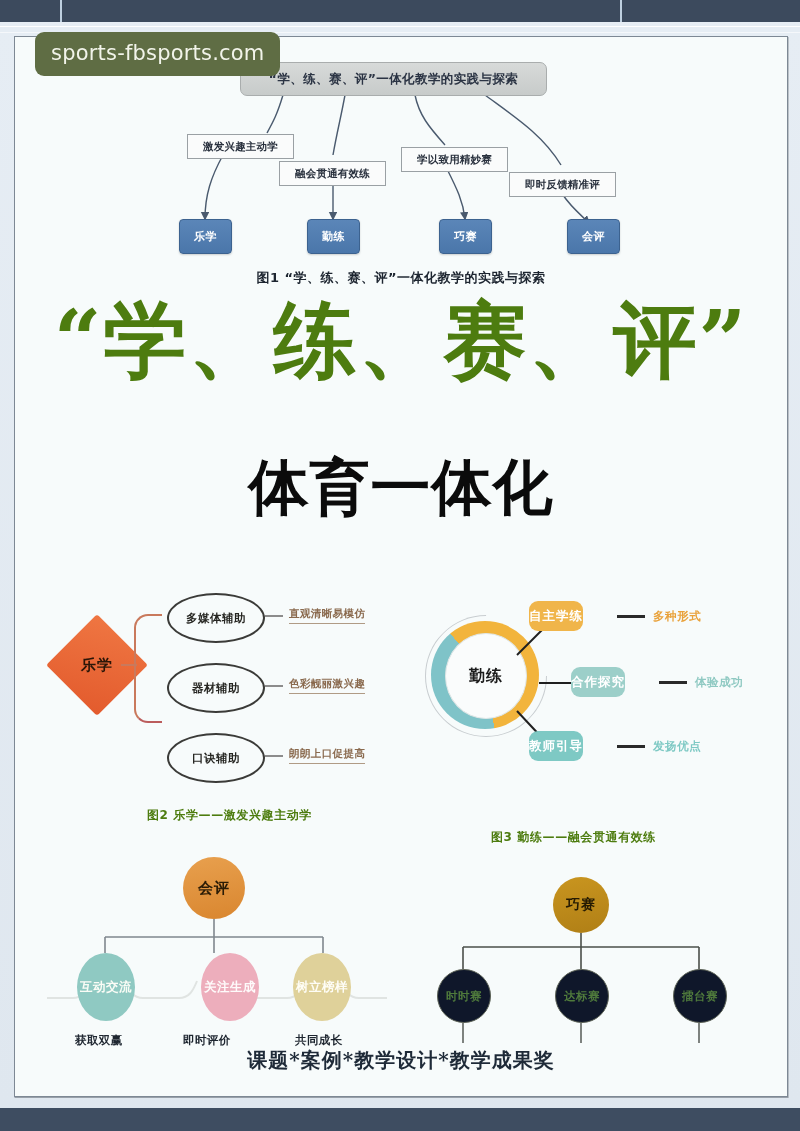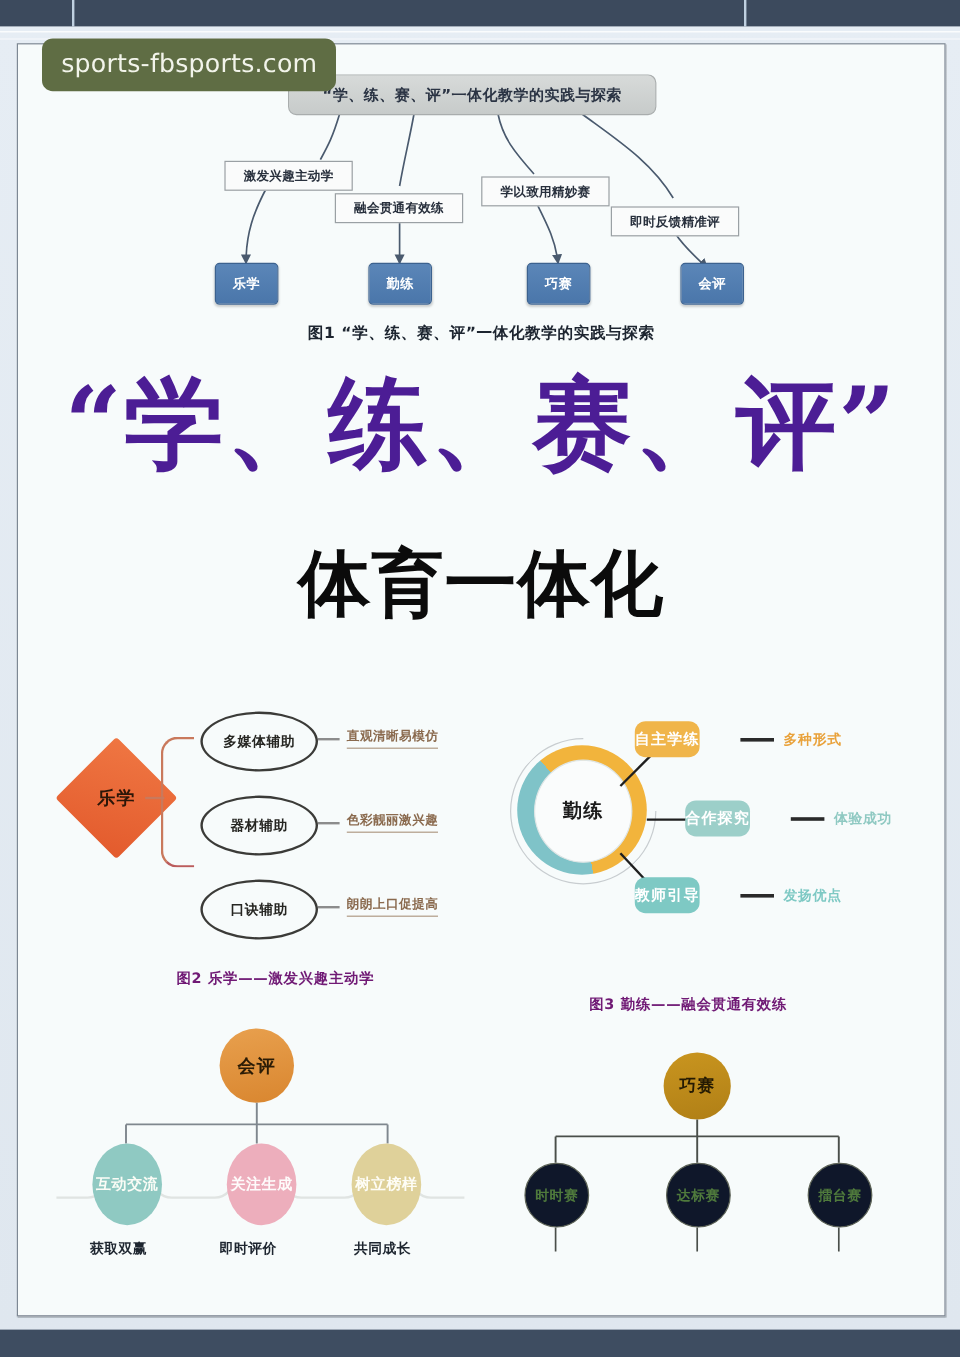--- a/index.html
+++ b/index.html
@@ -63,24 +63,23 @@
   }
   .f1-cap{
     position:absolute;left:0;top:232px;width:772px;text-align:center;
     font-size:13px;font-weight:bold;color:#1d2530;letter-spacing:.5px;
   }
 
   
   .bigtitle{
     position:absolute;left:0;top:262px;width:772px;text-align:center;
     font-family:"DejaVu Serif","Liberation Serif",serif;
-    font-weight:bold;color:#4c1d95;
+    font-weight:bold;color:#4d7c0f;
     font-size:83px;line-height:1.0;letter-spacing:2px;
     white-space:nowrap;
-    margin-top:13px;
   }
   .subtitle{
     position:absolute;left:0;top:420px;width:772px;text-align:center;
     font-family:"DejaVu Serif","Liberation Serif",serif;
     font-weight:bold;color:#0b0b0b;
     font-size:60px;line-height:1.0;letter-spacing:1px;
   }
 
   
   .fig2{position:absolute;left:18px;top:522px;width:380px;height:260px;}
@@ -104,21 +103,21 @@
   .ell{
     position:absolute;width:94px;height:46px;border:2px solid #3b3b38;border-radius:50%;
     background:transparent;display:flex;align-items:center;justify-content:center;
     font-size:11.5px;font-weight:bold;color:#262622;letter-spacing:.5px;
   }
   .dash{position:absolute;width:18px;height:2px;background:#8c8c8c;}
   .rtext{
     position:absolute;font-size:10.5px;font-weight:bold;letter-spacing:.4px;
     padding-bottom:2px;border-bottom:1.5px solid #b09b85;white-space:nowrap;
   }
-  .fig-cap{position:absolute;font-size:12px;font-weight:bold;color:#701a75;letter-spacing:.6px;}
+  .fig-cap{position:absolute;font-size:12px;font-weight:bold;color:#4d7c0f;letter-spacing:.6px;}
 
   
   .fig3{position:absolute;left:398px;top:522px;width:374px;height:260px;}
   .donut-wrap{position:absolute;left:18px;top:62px;width:108px;height:108px;}
   .donut{
     position:absolute;left:0;top:0;width:108px;height:108px;border-radius:50%;
     background:conic-gradient(from 200deg,#7fc3c8 0deg 120deg,#f2b43c 120deg 330deg,#7fc3c8 330deg 360deg);
   }
   .donut-hole{
     position:absolute;left:14px;top:12px;width:80px;height:84px;border-radius:50%;
@@ -297,21 +296,21 @@
         <path d="M290,82 L290,98" stroke="#7f878e" stroke-width="1.6" fill="none"></path>
         <path d="M14,143 L40,143 C50,143 52,136 56,126" stroke="#e0e4e2" stroke-width="2" fill="none"></path>
         <path d="M92,126 C96,136 100,143 110,143 L146,143 C156,143 160,136 164,126" stroke="#e0e4e2" stroke-width="2" fill="none"></path>
         <path d="M200,126 C204,136 208,143 218,143 L254,143 C264,143 268,136 272,126" stroke="#e0e4e2" stroke-width="2" fill="none"></path>
         <path d="M308,126 C312,136 316,143 326,143 L354,143" stroke="#e0e4e2" stroke-width="2" fill="none"></path>
       </svg>
 
       <div class="ov c1" style="left:44px;top:98px;">互动交流</div>
       <div class="sublbl" style="left:42px;top:178px;">获取双赢</div>
 
-      <div class="ov c2" style="left:156px;top:98px;">关注生成</div>
+      <div class="ov c2" style="left:168px;top:98px;">关注生成</div>
       <div class="sublbl" style="left:150px;top:178px;">即时评价</div>
 
       <div class="ov c3" style="left:260px;top:98px;">树立榜样</div>
       <div class="sublbl" style="left:262px;top:178px;">共同成长</div>
     </div>
 
     <div class="fig5">
       <div class="circ-main">巧赛</div>
 
       <svg width="374" height="190" style="position:absolute;left:0;top:0;">
@@ -322,16 +321,17 @@
         <path d="M50,146 L50,166" stroke="#4a4f4a" stroke-width="1.4" fill="none"></path>
         <path d="M168,146 L168,166" stroke="#4a4f4a" stroke-width="1.4" fill="none"></path>
         <path d="M286,146 L286,166" stroke="#4a4f4a" stroke-width="1.4" fill="none"></path>
       </svg>
 
       <div class="circ" style="left:24px;top:92px;">时时赛</div>
       <div class="circ" style="left:142px;top:92px;">达标赛</div>
       <div class="circ" style="left:260px;top:92px;">擂台赛</div>
     </div>
 
+    <div class="footer">课题*案例*教学设计*教学成果奖</div>
   </div>
 
   <div class="watermark">sports-fbsports.com</div>
 </div>
 
 </body></html>

